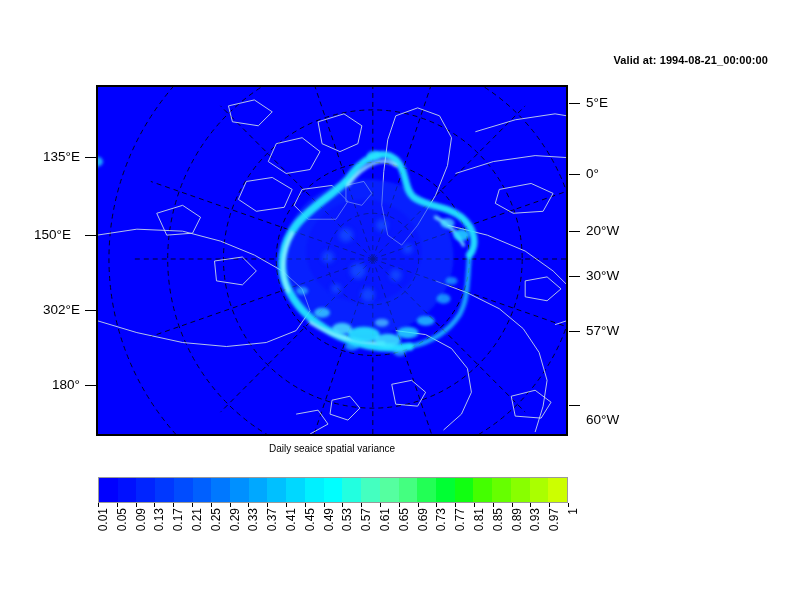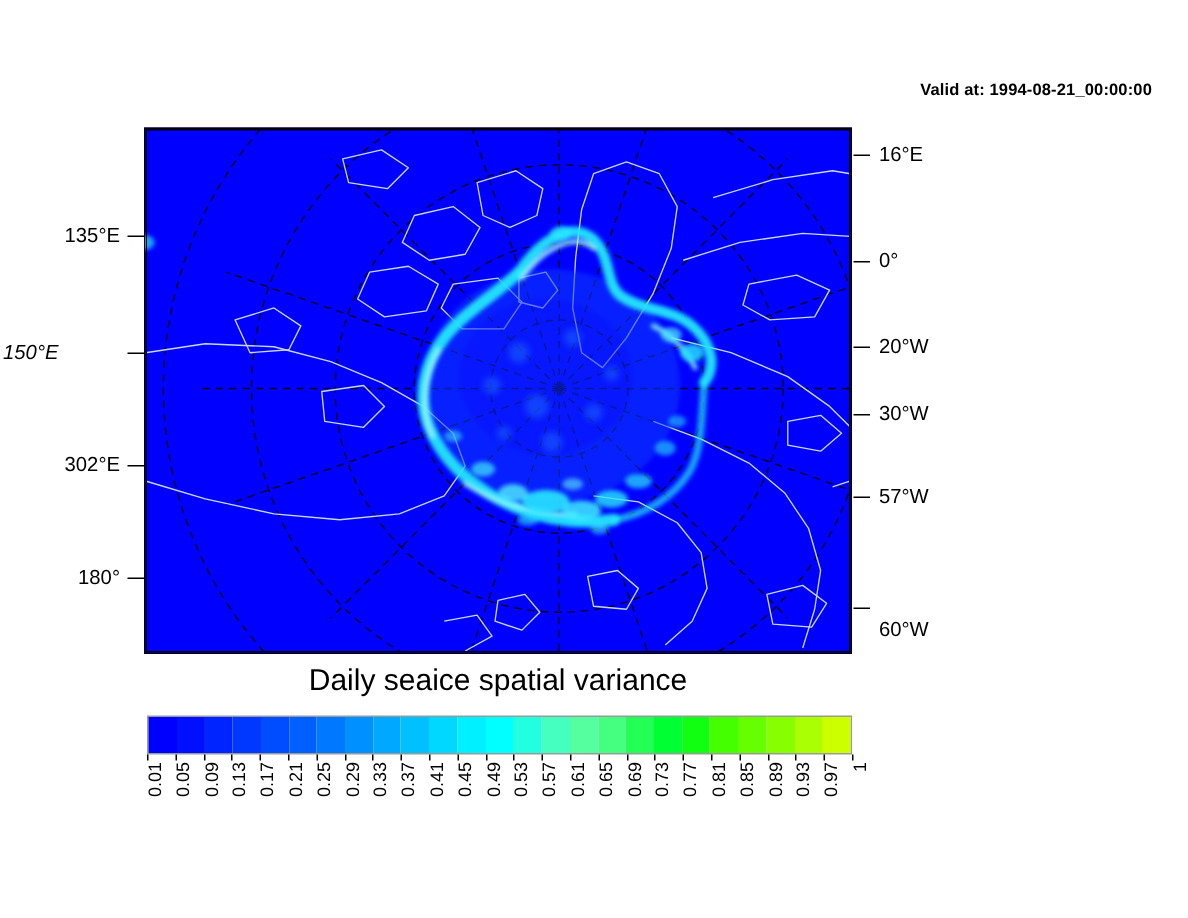--- a/index.html
+++ b/index.html
@@ -17,21 +17,21 @@
              background:#0000ff; overflow:hidden;}
   #map-svg{position:absolute; left:0; top:0; width:100%; height:100%; display:block;}
 
   .tick-line{position:absolute; background:#000; height:1px; width:11px;}
   .axis-label{position:absolute; font-size:13.5px; white-space:nowrap; line-height:1;}
   .lbl-left{text-align:center;}
   .lbl-right{text-align:left;}
 
   #caption{
     position:absolute; left:0; width:792px; top:443px;
-    text-align:center; font-size:20px;
+    text-align:center; font-size:10px;
   }
   
   #caption{left:96px; width:472px;}
 
   #cbar-wrap{position:absolute; left:98px; top:477px; width:470px; height:26px;}
   #cbar{position:absolute; inset:0; border:1px solid #9a9a9a; box-sizing:border-box;
         display:flex;}
   #cbar .band{flex:1 1 auto; height:100%;}
 
   #cbar-ticks{position:absolute; left:98px; top:503px; width:470px; height:14px;}
@@ -184,29 +184,29 @@
         <rect x="0.5" y="0.5" width="471" height="350" fill="none" stroke="#000" stroke-width="1"></rect>
       </g>
     </svg>
   </div>
 </div>
 
 <div id="axis-left">
     <div class="tick-line" style="left: 85px; top: 157px;"></div>
     <div class="axis-label lbl-left" style="right: 712px; top: 150px;">135°E</div>
     <div class="tick-line" style="left: 85px; top: 235px;"></div>
-    <div class="axis-label lbl-left" style="right: 753px; top: 228px; font-style: italic;">150°E</div>
+    <div class="axis-label lbl-left" style="right: 721px; top: 228px;">150°E</div>
     <div class="tick-line" style="left: 85px; top: 310px;"></div>
     <div class="axis-label lbl-left" style="right: 712px; top: 303px;">302°E</div>
     <div class="tick-line" style="left: 85px; top: 385px;"></div>
     <div class="axis-label lbl-left" style="right: 712px; top: 378px;">180°</div>
   </div>
 <div id="axis-right">
     <div class="tick-line" style="left: 569px; top: 103px;"></div>
-    <div class="axis-label lbl-right" style="left: 586px; top: 96px;">16°E</div>
+    <div class="axis-label lbl-right" style="left: 586px; top: 96px;">5°E</div>
     <div class="tick-line" style="left: 569px; top: 174px;"></div>
     <div class="axis-label lbl-right" style="left: 586px; top: 167px;">0°</div>
     <div class="tick-line" style="left: 569px; top: 231px;"></div>
     <div class="axis-label lbl-right" style="left: 586px; top: 224px;">20°W</div>
     <div class="tick-line" style="left: 569px; top: 276px;"></div>
     <div class="axis-label lbl-right" style="left: 586px; top: 269px;">30°W</div>
     <div class="tick-line" style="left: 569px; top: 331px;"></div>
     <div class="axis-label lbl-right" style="left: 586px; top: 324px;">57°W</div>
     <div class="tick-line" style="left: 569px; top: 405px;"></div>
     <div class="axis-label lbl-right" style="left: 586px; top: 398px; margin-top: 15px;">60°W</div>

